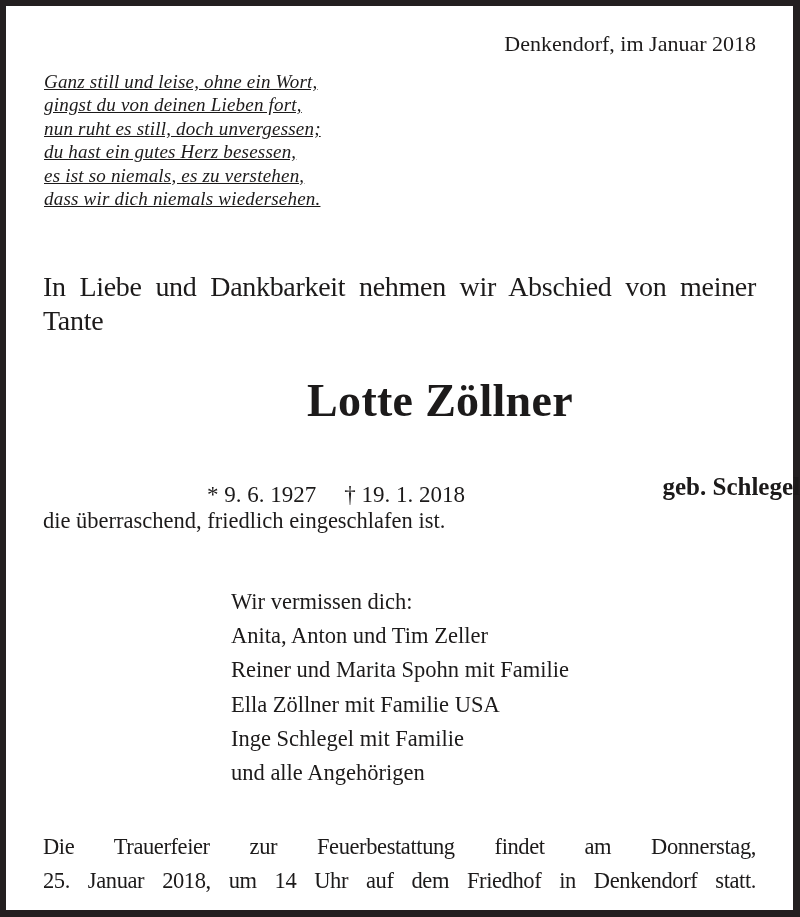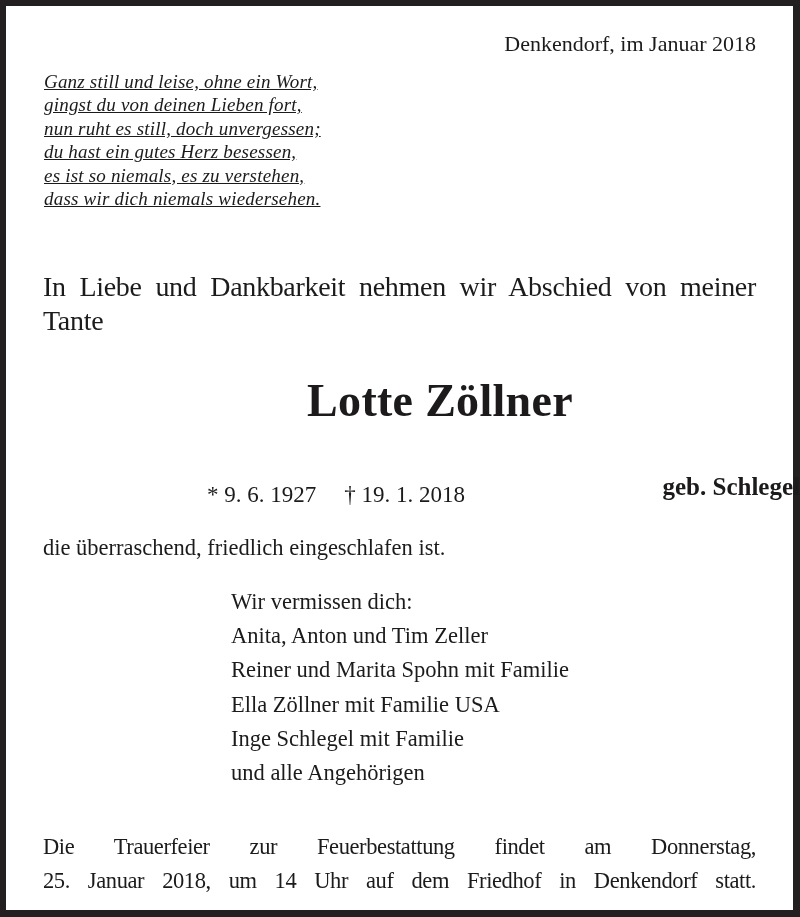--- a/index.html
+++ b/index.html
@@ -90,21 +90,21 @@
       left: 0;
       width: 672px;
       top: 480px;
       text-align: center;
       font-size: 23px;
       line-height: 30px;
     }
     .dates .sep { display: inline-block; width: 28px; }
     .passed {
       left: 43px;
-      top: 533px;
+      top: 506px;
       font-size: 22.5px;
       line-height: 30px;
     }
     .mourners {
       left: 231px;
       top: 585px;
       font-size: 22.5px;
       line-height: 34.2px;
     }
     .mourners div { white-space: pre; }

